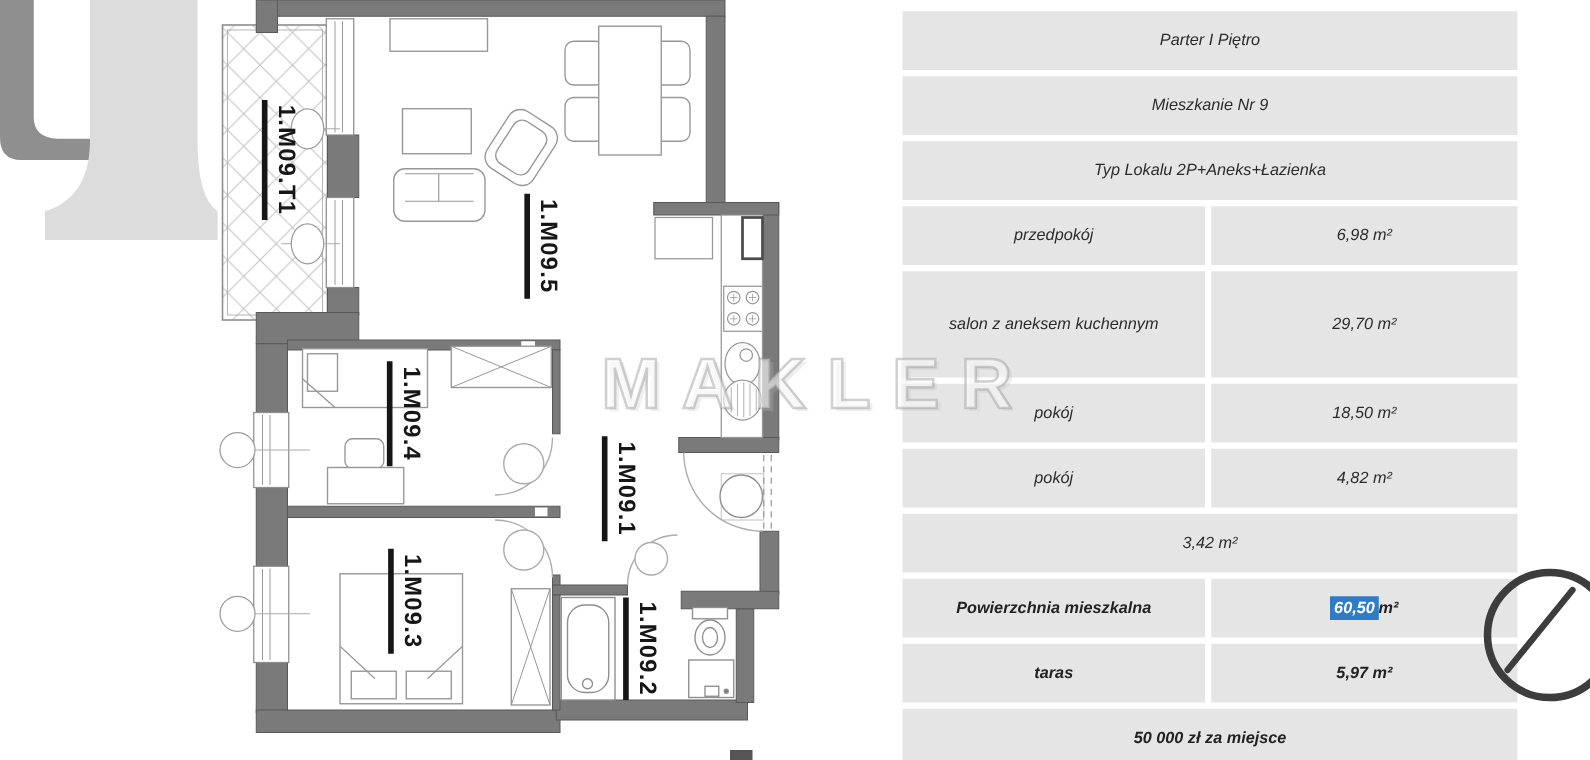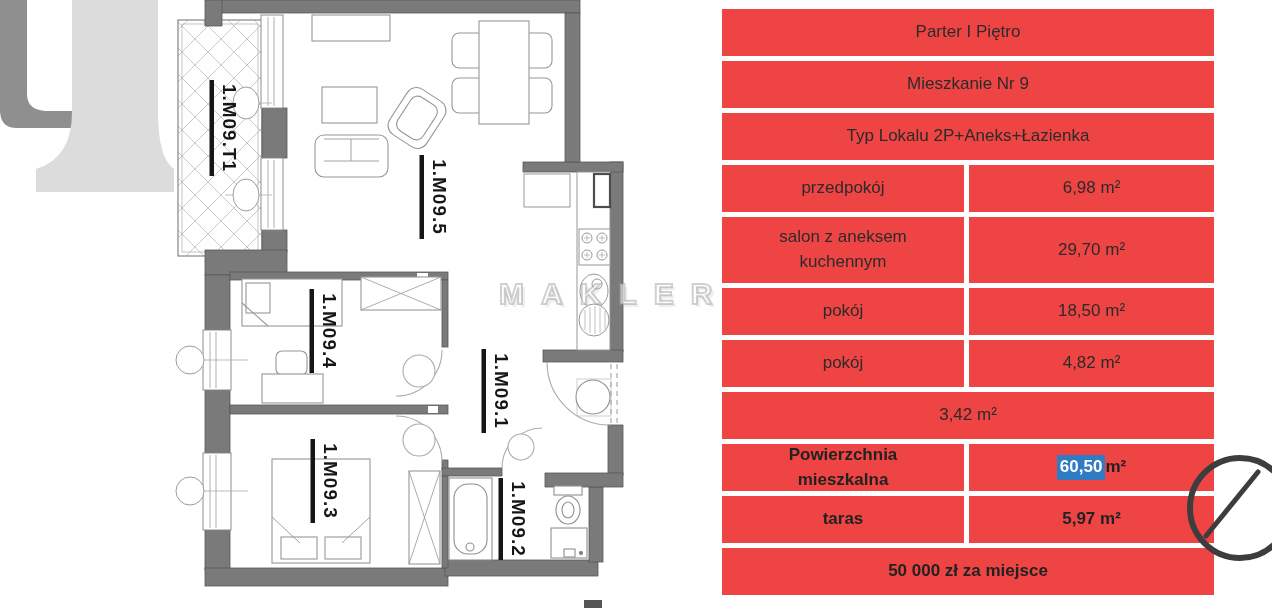--- a/index.html
+++ b/index.html
@@ -6,36 +6,37 @@
   body{
     width:1272px;height:608px;position:relative;overflow:hidden;
     background:#ffffff;font-family:"Liberation Sans", sans-serif;
   }
   
   #plan{position:absolute;left:0;top:0;}
   .room-label{font-family:"Liberation Sans", sans-serif;font-size:19px;font-weight:600;
     letter-spacing:1px;fill:#161616;}
   
   #watermark{
-    position:absolute;left:499px;top:279px;z-index:6;
-    font-size:30px;font-weight:bold;letter-spacing:17px;line-height:1;
+    position:absolute;left:481px;top:279px;z-index:6;
+    font-size:57px;font-weight:bold;letter-spacing:17px;line-height:1;
     color:rgba(255,255,255,0.55);
     -webkit-text-stroke:2px rgba(150,150,150,0.45);
     text-shadow:3px 3px 0 rgba(190,190,190,0.25);
     pointer-events:none;white-space:nowrap;text-align:center;
   }
   
   #spec-table{position:absolute;left:722px;top:9px;width:492px;z-index:2;}
   .trow{display:flex;margin-bottom:5px;}
   .h47{height:47px;}
-  .h77{height:66px;}
+  .h77{height:85px;}
   .cell{
-    background:#ef4444;display:flex;align-items:center;justify-content:center;
-    color:#2b2b2b;font-size:17px;text-align:center;line-height:1.45;
+    background:#e5e5e5;display:flex;align-items:center;justify-content:center;
+    color:#2b2b2b;font-size:13px;text-align:center;line-height:1.45;
     box-sizing:border-box;
+    font-style:italic;
   }
   .cell.full{width:100%;}
   .cell.label{width:242px;margin-right:5px;padding:0 30px;}
   .cell.value{flex:1;}
   .strong{font-weight:bold;color:#222;}
   .sel{background:#2f7cc4;color:#ffffff;font-weight:bold;padding:0 3px;}
   
   #compass{position:absolute;left:1182px;top:448px;z-index:3;}
 </style>
 </head>

